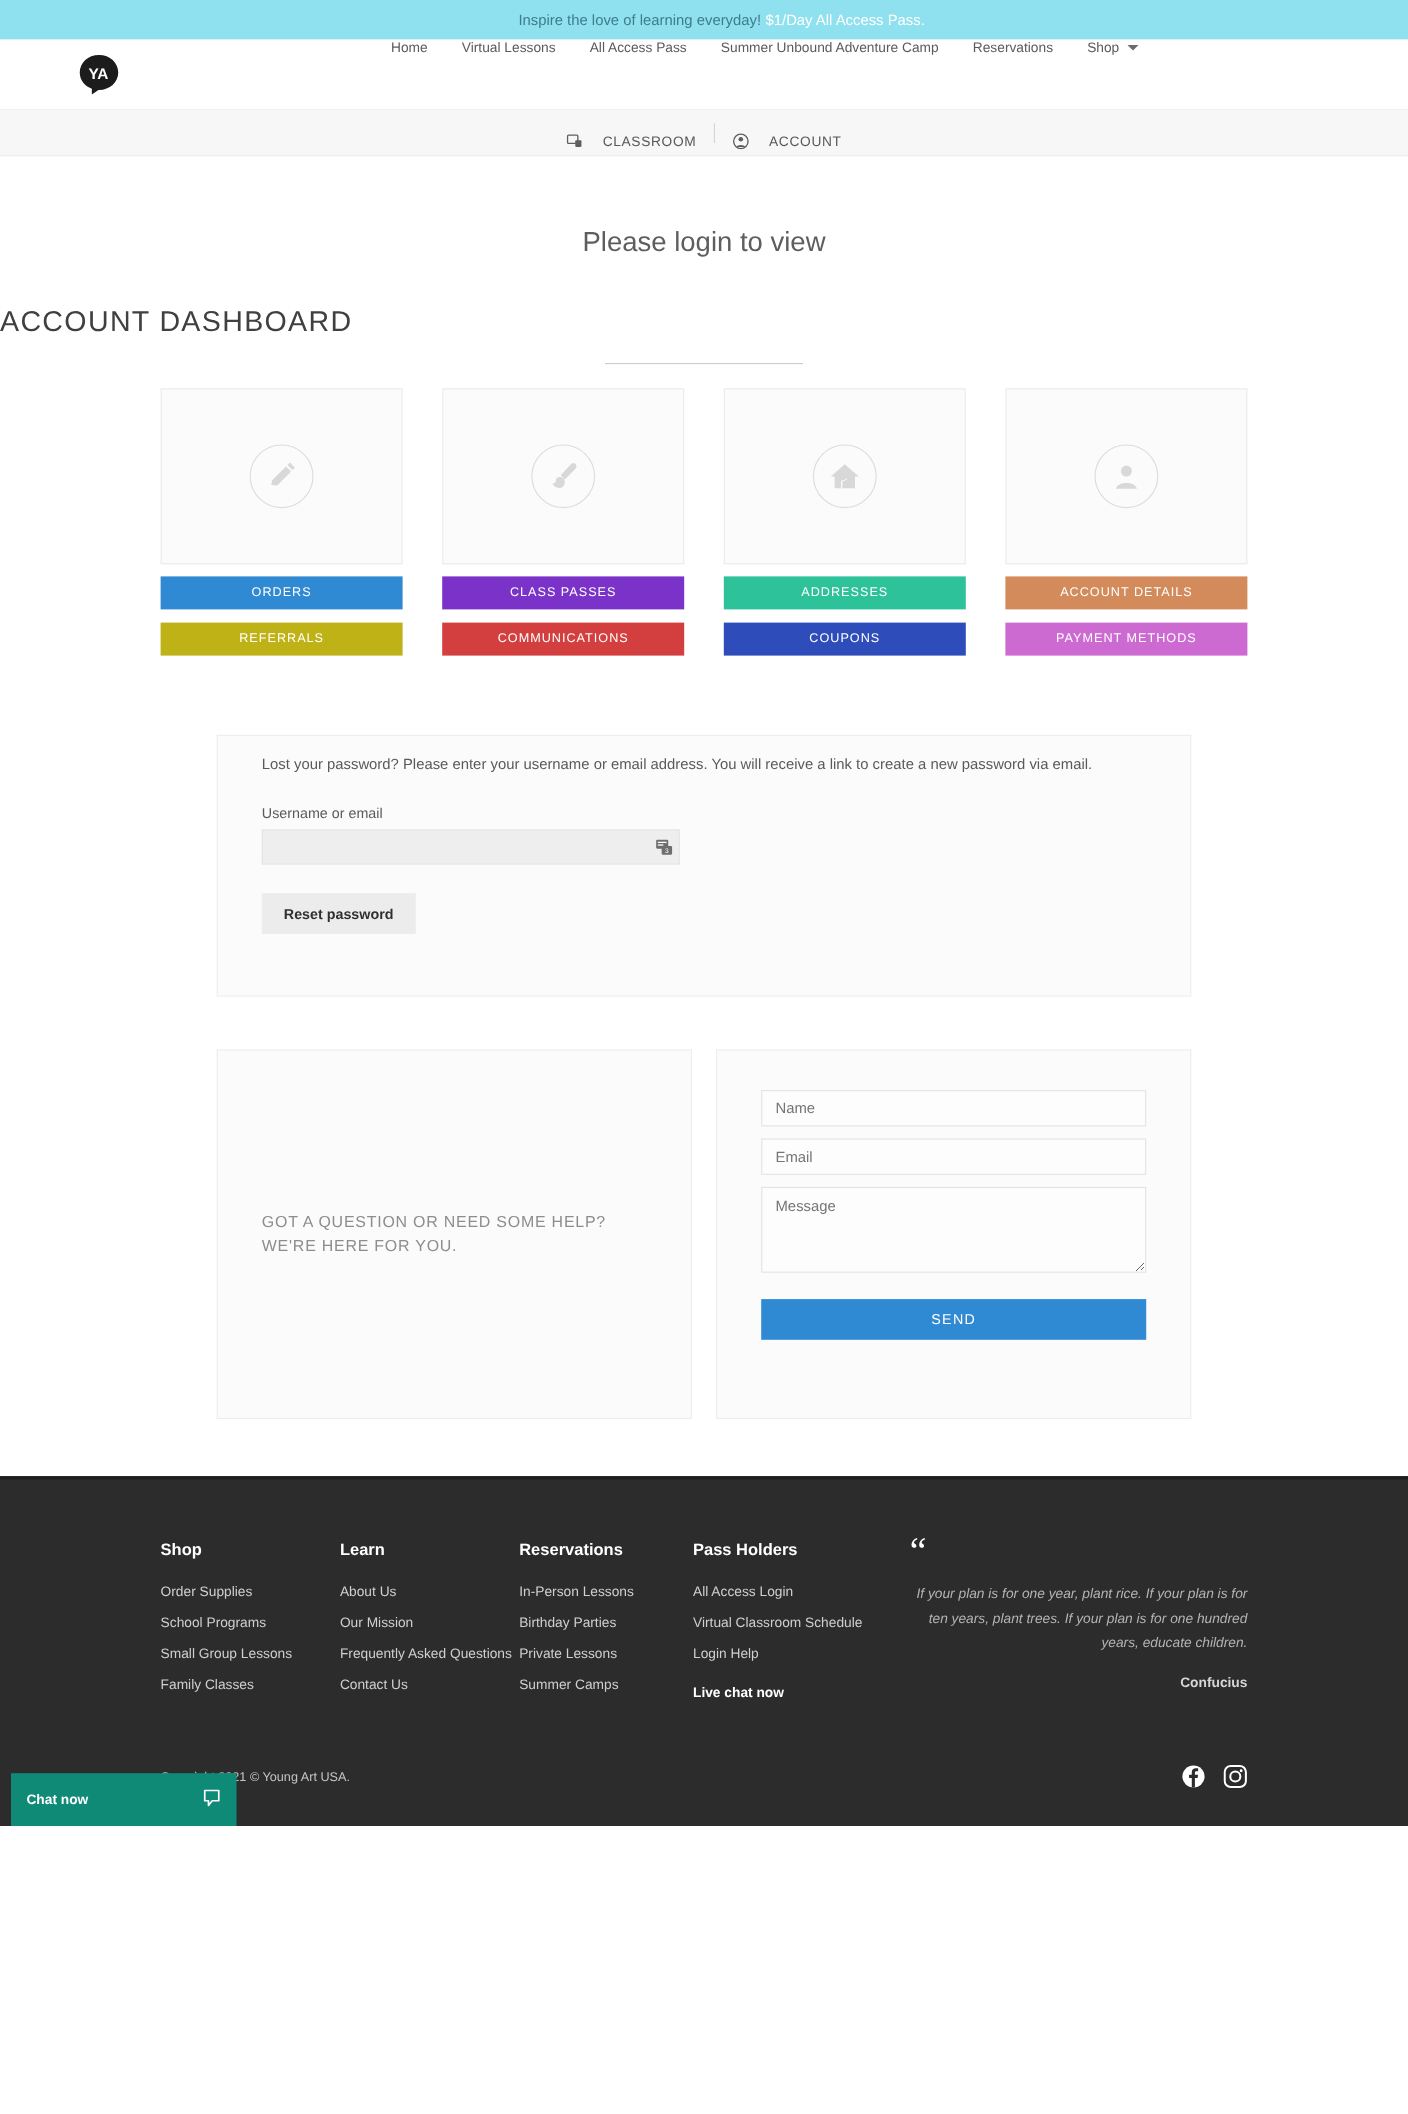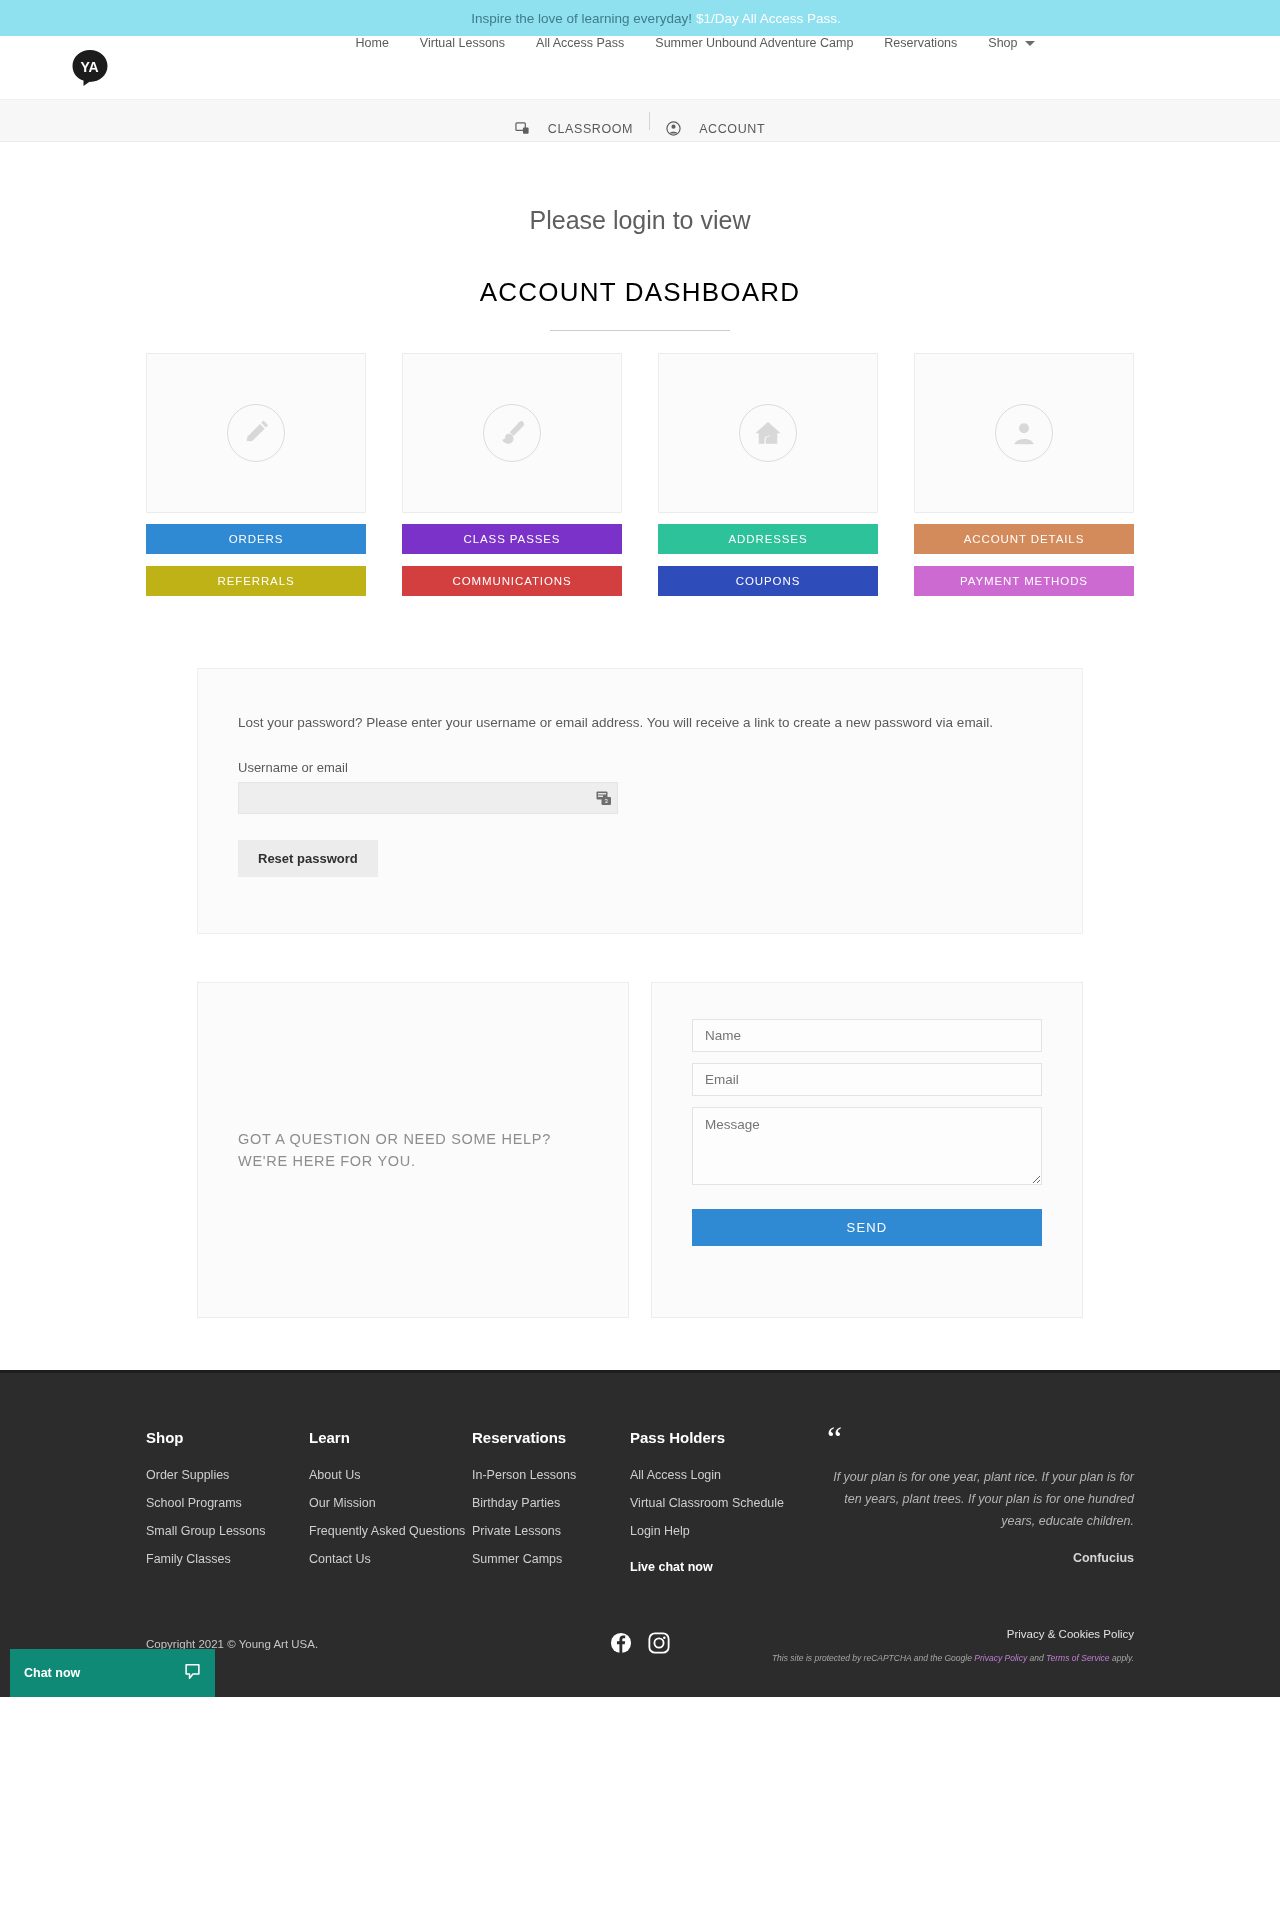--- a/index.html
+++ b/index.html
@@ -93,24 +93,23 @@
   
   .page-wrap{ width:1280px; }
   .please-login{
     text-align:center;
     font-size:25px;
     color:#5e5e5e;
     font-weight:400;
     margin:64px 0 0;
   }
   .dash-title{
-    text-align:center;
     font-size:26px;
     letter-spacing:1.2px;
-    color:#000000;
+    color:#404040;
     font-weight:400;
     margin:42px 0 0;
   }
   .title-rule{
     width:180px;
     height:1px;
     background:#cdcdcd;
     margin:22px auto 0;
   }
 
@@ -156,21 +155,21 @@
     text-decoration:none;
   }
   .btn-row-2{ margin-top:12px; }
 
   
   .panel{
     width:886px;
     margin:72px auto 0;
     border:1px solid #eeeeee;
     background:#fbfbfb;
-    padding:46px 40px 56px;
+    padding:18px 40px 56px;
   }
   .panel-intro{
     font-size:13.5px;
     color:#5a5a5a;
     margin:0 0 30px;
   }
   .field-label{
     display:block;
     font-size:13px;
     color:#5a5a5a;
@@ -577,26 +576,20 @@
           </svg>
         </a>
         <a href="#">
           <svg width="22" height="22" viewBox="0 0 24 24">
             <rect x="1.5" y="1.5" width="21" height="21" rx="6" fill="none" stroke="#ffffff" stroke-width="2"></rect>
             <circle cx="12" cy="12" r="5" fill="none" stroke="#ffffff" stroke-width="2"></circle>
             <circle cx="17.8" cy="6.3" r="1.4" fill="#ffffff"></circle>
           </svg>
         </a>
       </div>
-      <div class="legal">
-        <a href="#" class="privacy-link">Privacy &amp; Cookies Policy</a>
-        <div class="recaptcha-note">
-          <span>This site is protected by reCAPTCHA and the Google </span><a href="#">Privacy Policy</a><span> and </span><a href="#">Terms of Service</a><span> apply.</span>
-        </div>
-      </div>
     </div>
   </div>
 
   <div class="chat-widget">
     <span>Chat now</span>
     <span>
       <svg width="17" height="17" viewBox="0 0 20 20">
         <path d="M2.5 2 L17.5 2 L17.5 13 L10.5 13 L6.5 18 L6.5 13 L2.5 13 Z" fill="none" stroke="#ffffff" stroke-width="1.8" stroke-linejoin="round"></path>
       </svg>
     </span>

